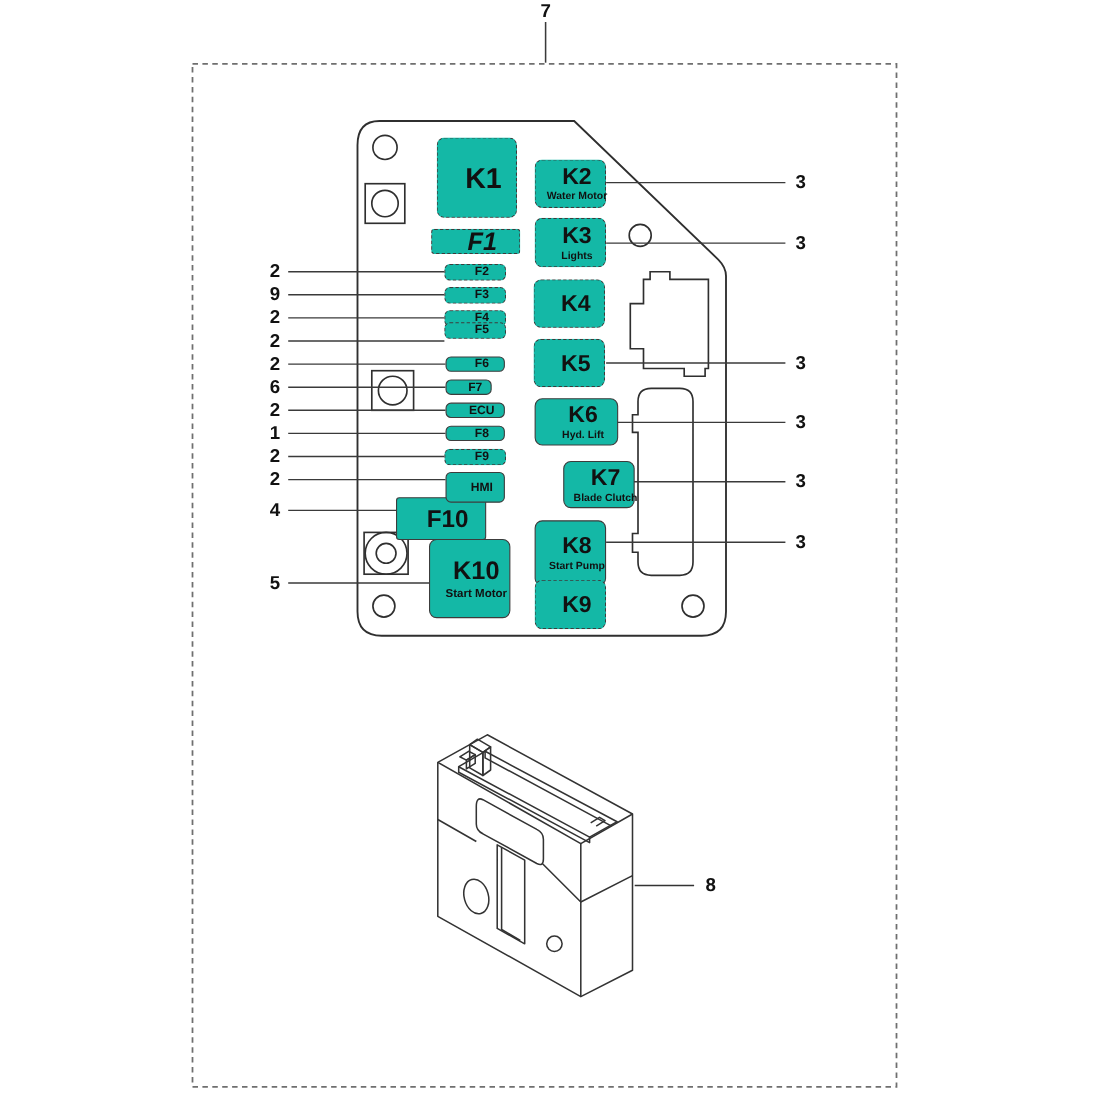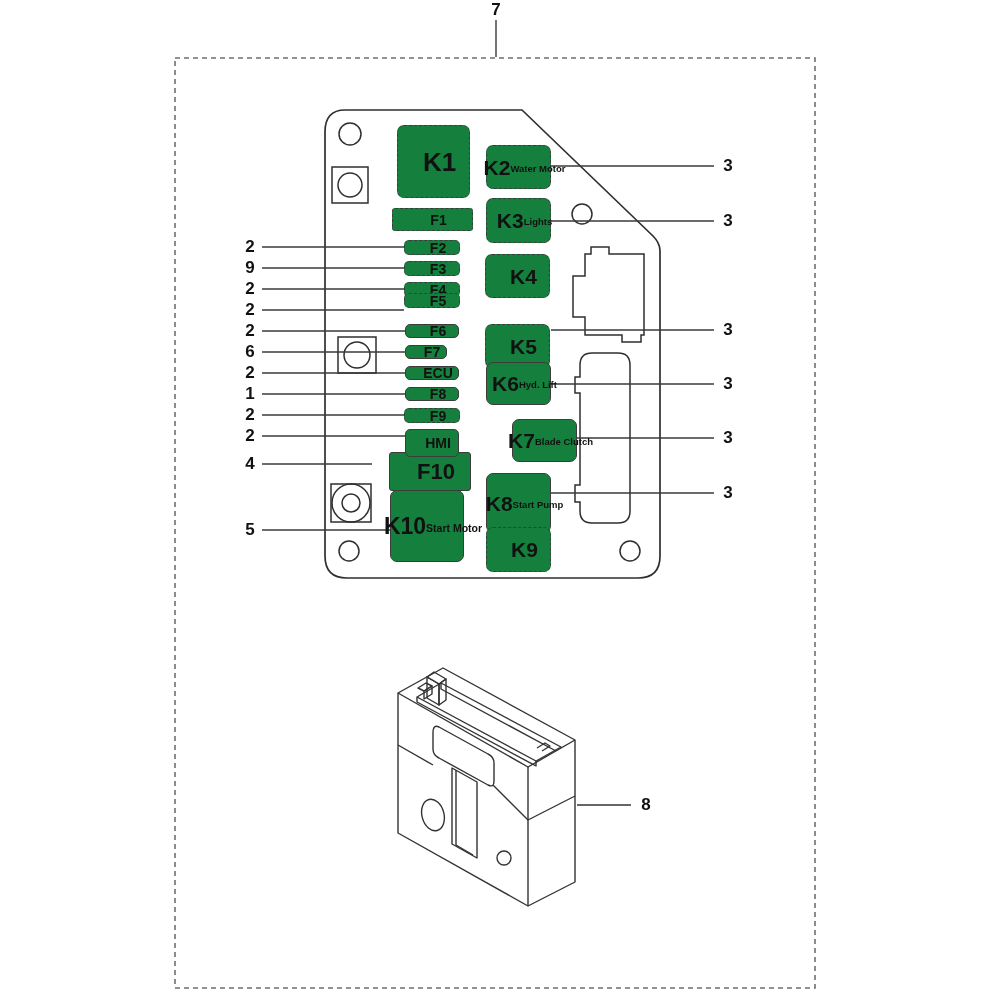--- a/index.html
+++ b/index.html
@@ -1,33 +1,33 @@
 <!DOCTYPE html>
 <html><head>
 <meta charset="utf-8">
 <style>
   html,body{margin:0;padding:0;background:#ffffff;}
   #canvas{position:relative;width:1000px;height:1000px;background:#ffffff;
           font-family:"Liberation Sans", sans-serif;color:#111;overflow:hidden;}
   #lineart{position:absolute;left:0;top:0;width:1000px;height:1000px;}
-  .box{position:absolute;box-sizing:border-box;background:#15803d;
+  .box{position:absolute;box-sizing:border-box;background:#14b8a6;
        display:flex;align-items:center;justify-content:center;
        font-weight:bold;color:#111;line-height:1;padding-left:12px;}
   .dashed{border:1.6px dashed #3c3c3c;}
   .solid{border:1.6px solid #3c3c3c;}
   .rK{border-radius:7px;}
   .rS{border-radius:5px;}
   .rF{border-radius:3px;}
-  .withsub{flex-direction:row;}
+  .withsub{flex-direction:column;}
   .lbl-xl{font-size:26px;}
   .lbl-lg{font-size:21px;}
   .lbl-k10{font-size:23px;}
-  .lbl-f1{font-size:14px;}
+  .lbl-f1{font-size:23px;font-style:italic;}
   .lbl-f10{font-size:22px;}
-  .lbl-row{font-size:14px;}
+  .lbl-row{font-size:11px;}
   .sub{font-size:9.5px;font-weight:bold;margin-top:3px;white-space:nowrap;}
   .sub-k10{font-size:10.5px;margin-top:5px;}
   .callout{position:absolute;width:24px;text-align:center;font-size:17px;
            font-weight:bold;line-height:20px;}
 </style>
 </head>
 <body>
 
 <div id="canvas">
 
@@ -120,43 +120,43 @@
     <span class="lbl-lg">K2</span>
     <span class="sub">Water Motor</span>
   </div>
   <div class="box dashed rK withsub" style="left:486px;top:198px;width:65px;height:45px">
     <span class="lbl-lg">K3</span>
     <span class="sub">Lights</span>
   </div>
   <div class="box dashed rK lbl-lg" style="left:485px;top:254px;width:65px;height:44px">
     <span>K4</span>
   </div>
-  <div class="box dashed rK lbl-lg" style="left:485px;top:324px;width:65px;height:44px">
+  <div class="box dashed rK lbl-lg" style="left:485px;top:308px;width:65px;height:44px">
     <span>K5</span>
   </div>
-  <div class="box solid rK withsub" style="left:486px;top:362px;width:65px;height:43px">
+  <div class="box solid rK withsub" style="left:486px;top:362px;width:76px;height:43px">
     <span class="lbl-lg">K6</span>
     <span class="sub">Hyd. Lift</span>
   </div>
   <div class="box solid rK withsub" style="left:512px;top:419px;width:65px;height:43px">
     <span class="lbl-lg">K7</span>
     <span class="sub">Blade Clutch</span>
   </div>
   <div class="box solid rK withsub" style="left:486px;top:473px;width:65px;height:60px">
     <span class="lbl-lg">K8</span>
     <span class="sub">Start Pump</span>
   </div>
   <div class="box dashed rK lbl-lg" style="left:486px;top:527px;width:65px;height:45px">
     <span>K9</span>
   </div>
   <div class="box solid rK withsub" style="left:390px;top:490px;width:74px;height:72px">
     <span class="lbl-k10">K10</span>
     <span class="sub sub-k10">Start Motor</span>
   </div>
-  <div class="box solid rF lbl-f10" style="left:389px;top:452px;width:82px;height:39px">
+  <div class="box solid rF lbl-f10" style="left:360px;top:452px;width:82px;height:39px">
     <span>F10</span>
   </div>
 
   <div class="box dashed rS lbl-row" style="left:404px;top:240px;width:56px;height:15px">
     <span>F2</span>
   </div>
   <div class="box dashed rS lbl-row" style="left:404px;top:261px;width:56px;height:15px">
     <span>F3</span>
   </div>
   <div class="box dashed rS lbl-row" style="left:404px;top:282px;width:56px;height:15px">

